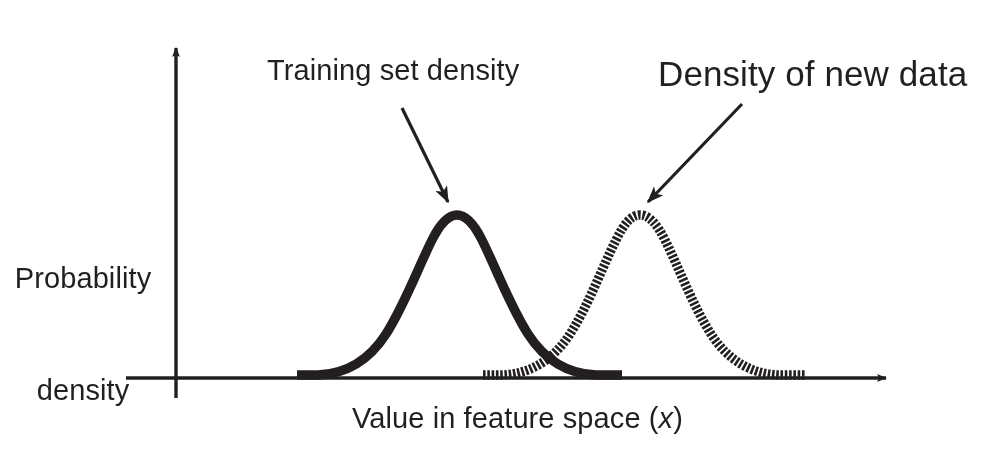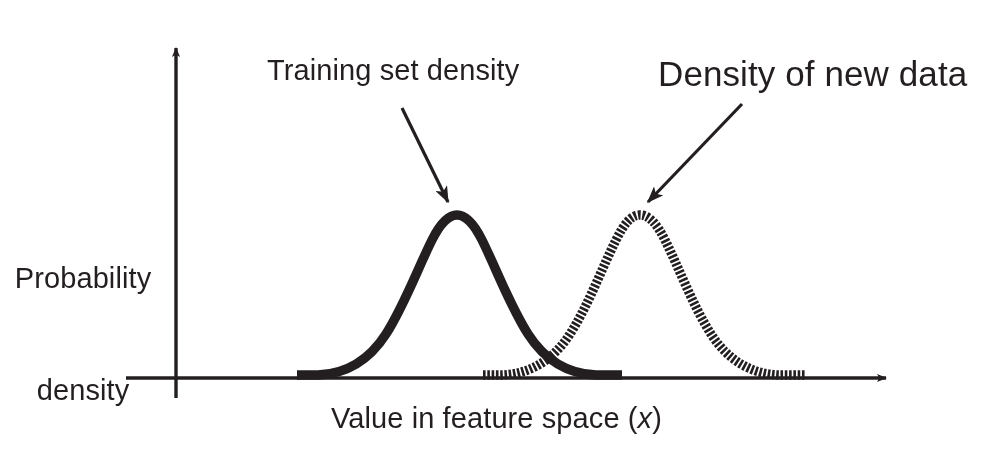--- a/index.html
+++ b/index.html
@@ -38,21 +38,21 @@
     left: 267px;
     top: 52px;
     font-size: 29px;
   }
   #label-density-new-data {
     left: 658px;
     top: 52px;
     font-size: 35px;
   }
   #label-x-axis {
-    left: 331px;
+    left: 352px;
     top: 400px;
     font-size: 29px;
   }
   #label-x-axis .italic-var {
     font-style: italic;
   }
   #label-y-axis {
     left: 0px;
     top: 186px;
     width: 166px;

